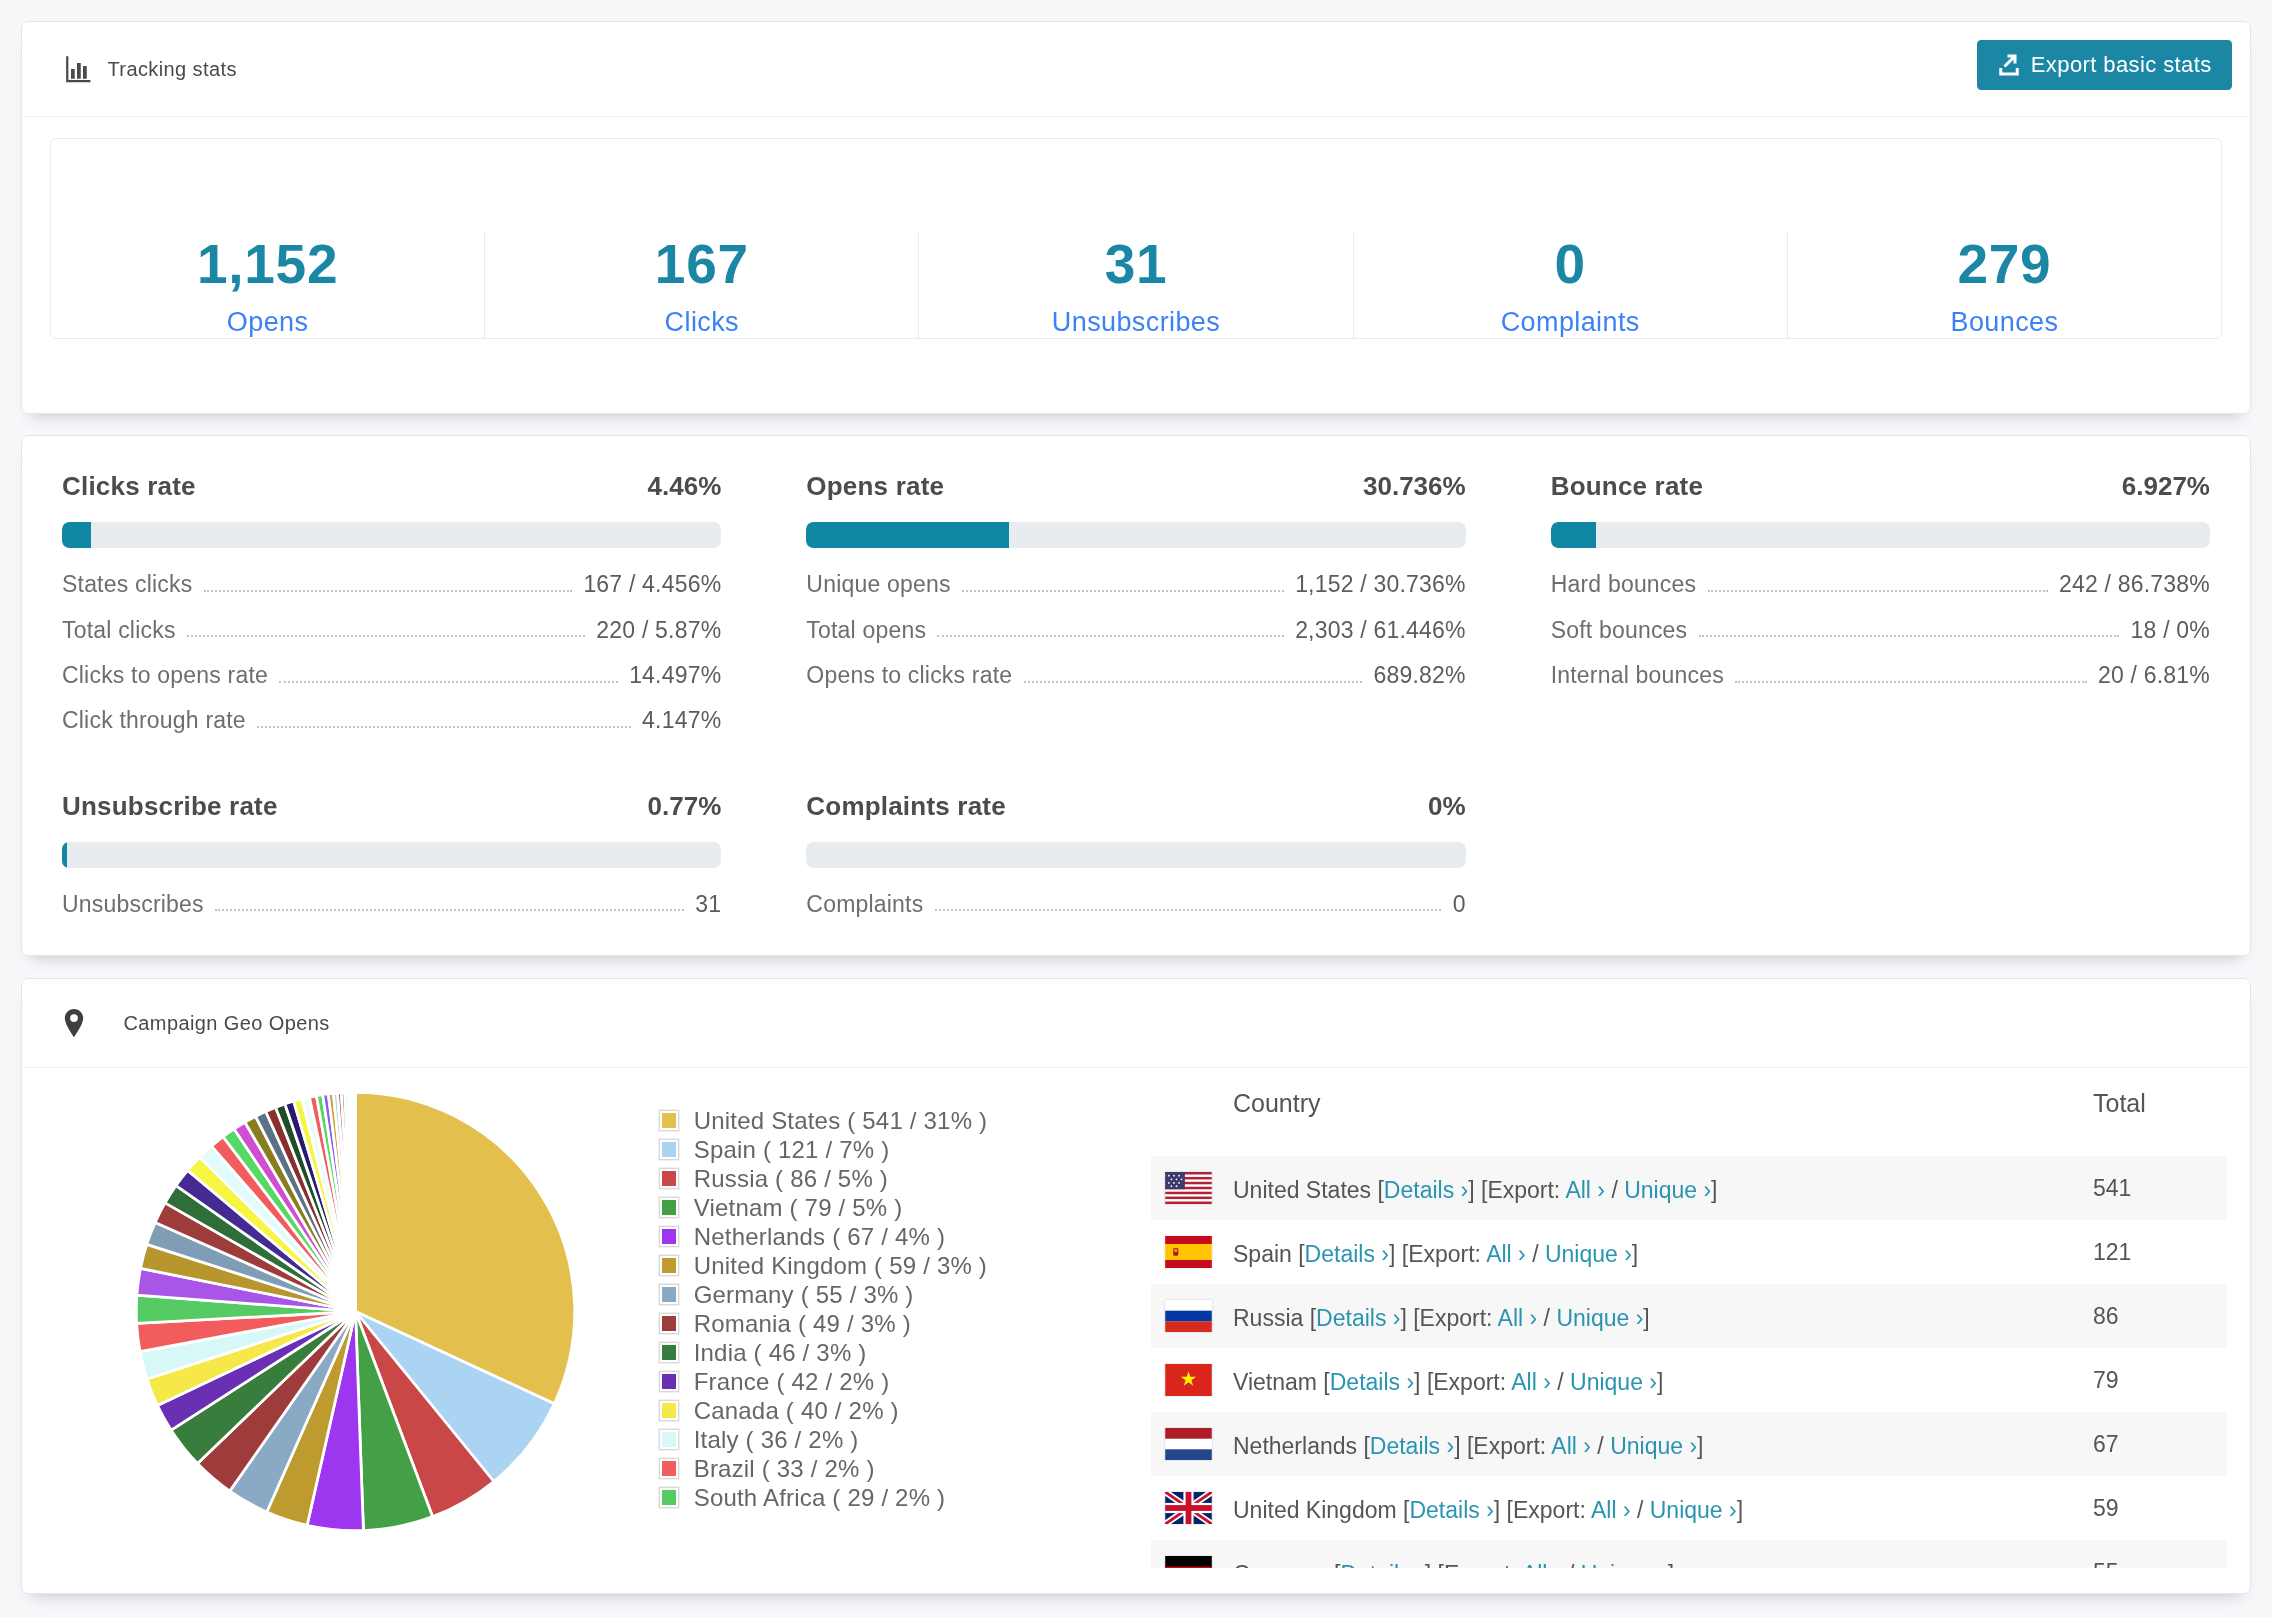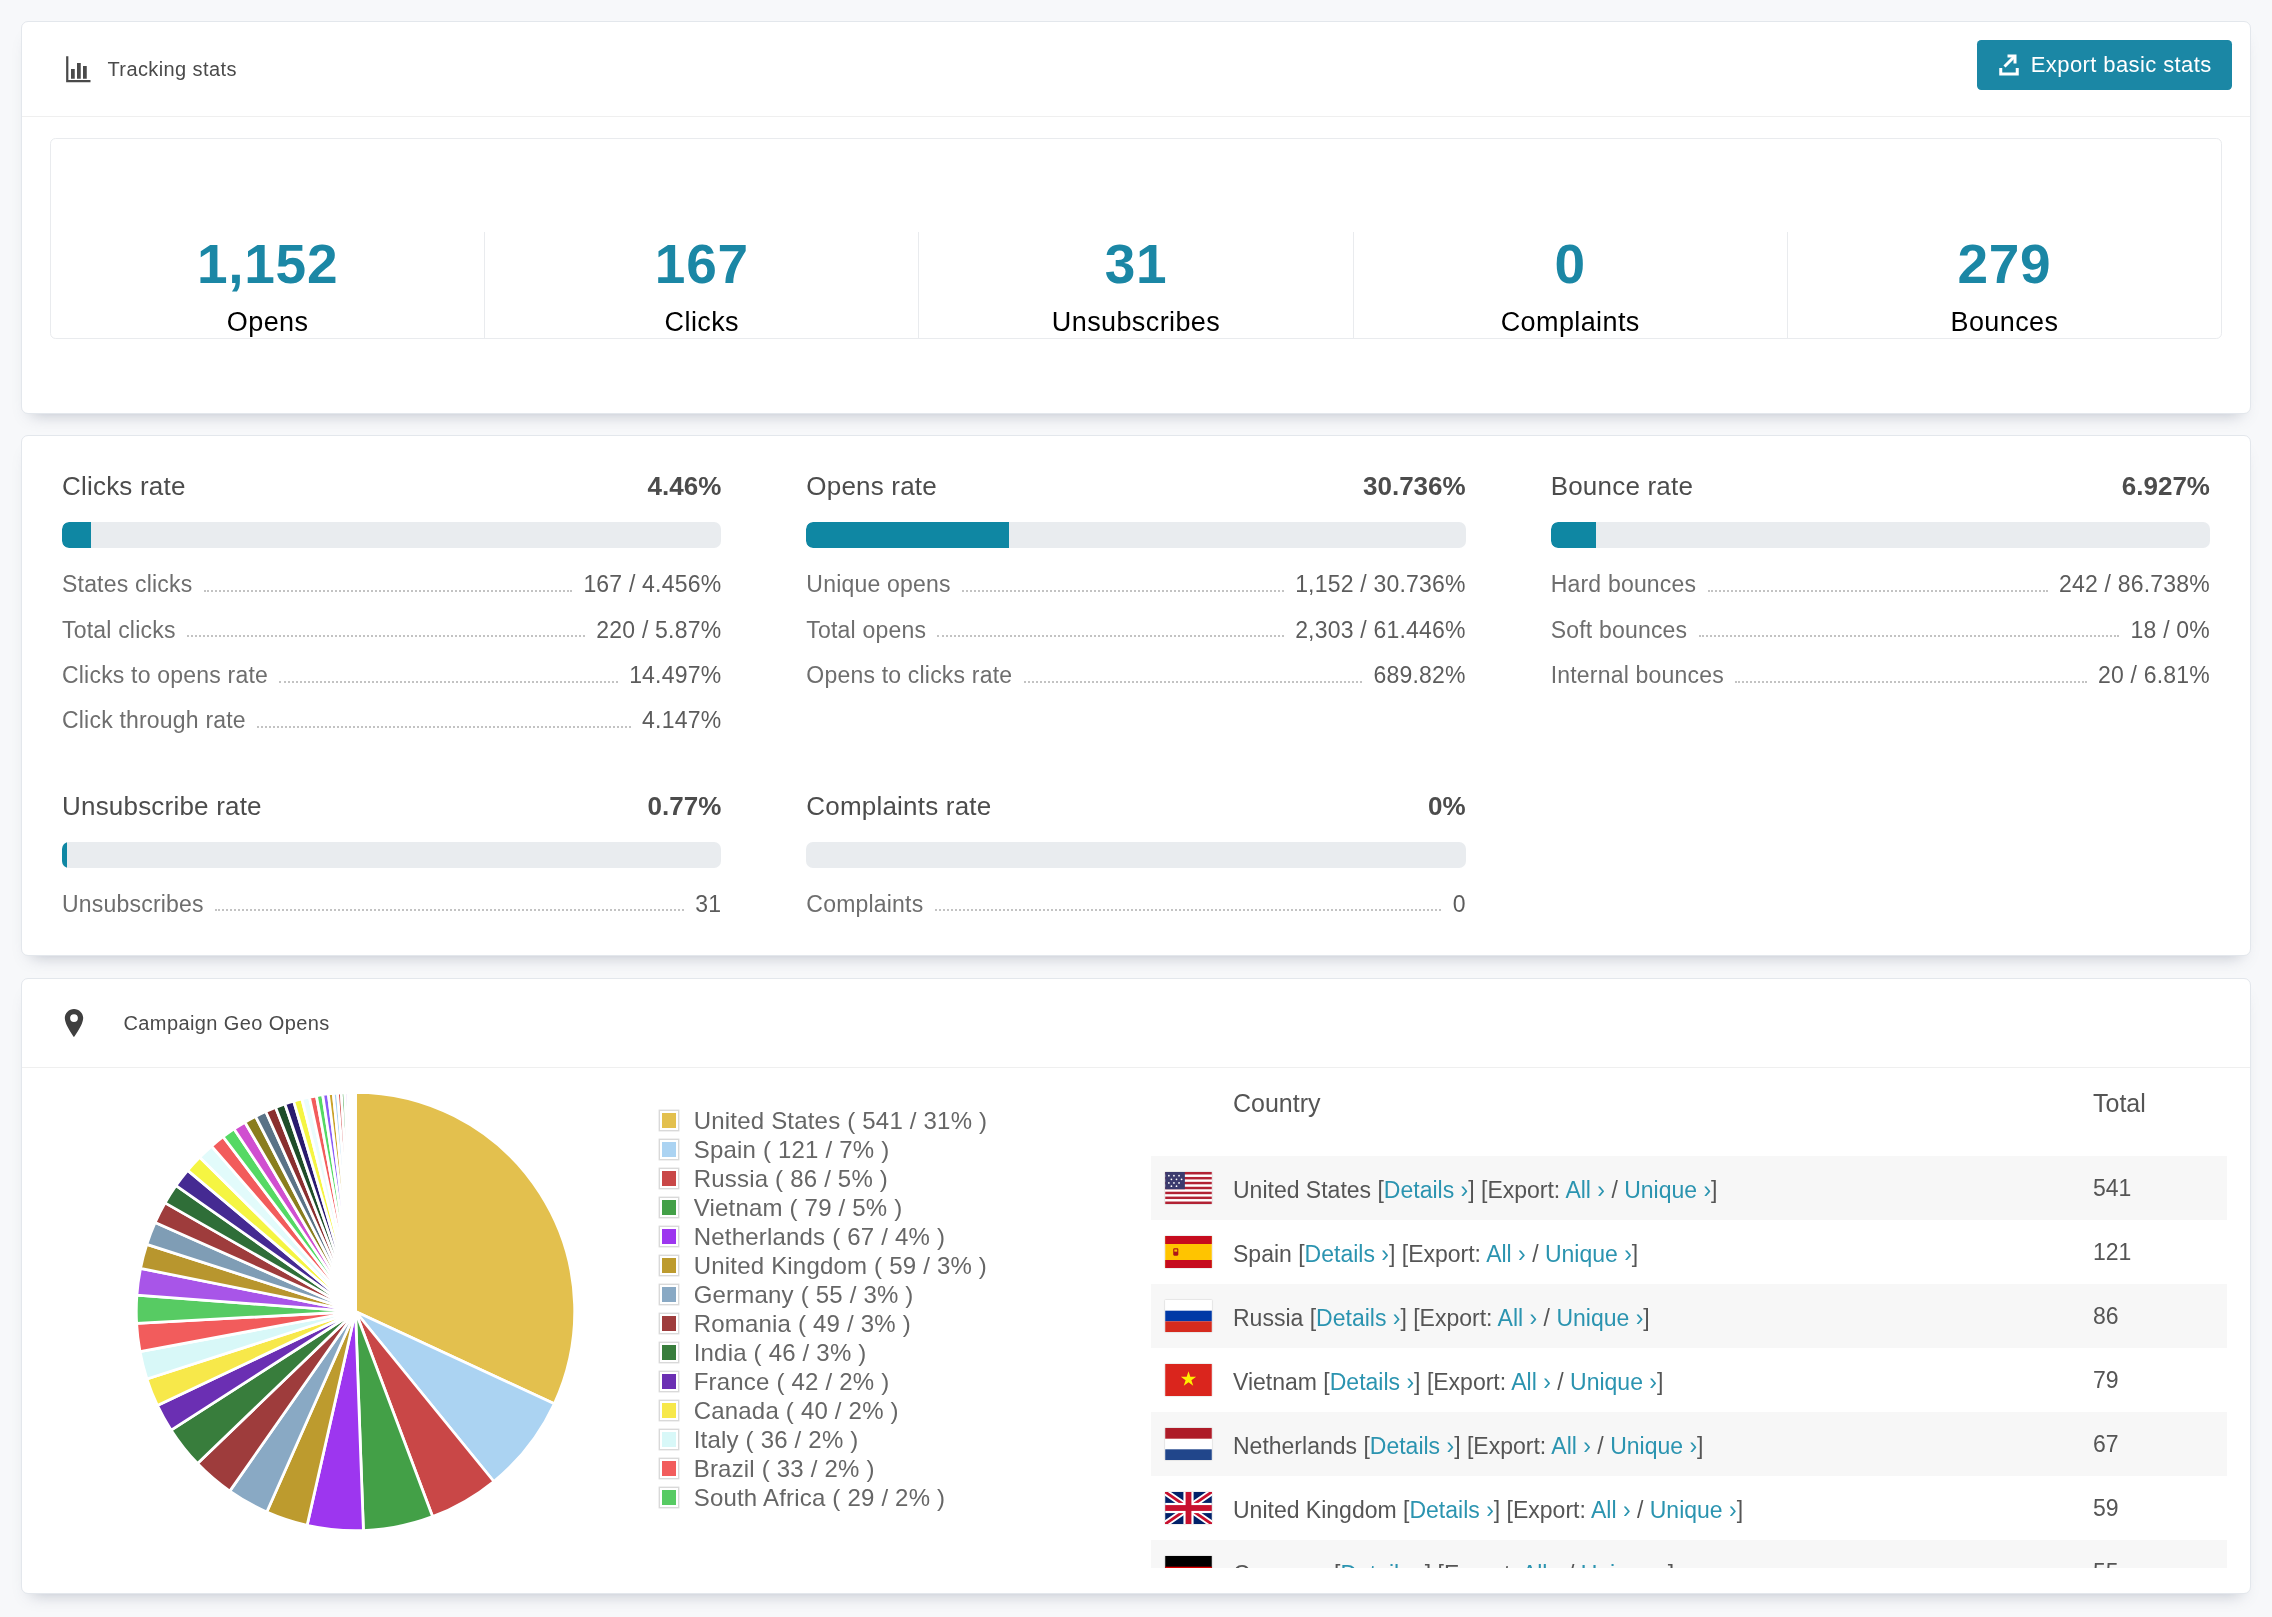--- a/index.html
+++ b/index.html
@@ -40,30 +40,30 @@
     height:201px;
     align-items:flex-end;
   }
   .stat {
     flex:1; display:flex; flex-direction:column;
     align-items:center; justify-content:center;
     border-right:1.4px solid #e9ebee;
   }
   .stat:last-child { border-right:none; }
   .stat-value { font-size:55px; font-weight:700; color:#1b87a5; letter-spacing:0.7px; }
-  .stat-label { font-size:27px; color:#000000; margin-top:11.3px; letter-spacing:0.4px; }
+  .stat-label { font-size:27px; color:#3b82f6; margin-top:11.3px; letter-spacing:0.4px; }
 
   
   .card-rates { top:435px; height:521px; padding:35px 40px 21px 40px; }
   .rates-grid {
     display:grid; grid-template-columns:repeat(3,1fr);
     column-gap:85px; row-gap:47px;
   }
   .rate-head { display:flex; justify-content:space-between; align-items:baseline; }
-  .rate-title { font-size:26px; font-weight:400; color:#4c4c4c; letter-spacing:0.2px; }
+  .rate-title { font-size:26px; font-weight:700; color:#4c4c4c; letter-spacing:0.2px; }
   .rate-value { font-size:26px; font-weight:700; color:#4c4c4c; }
   .bar {
     margin-top:20px; height:26px; border-radius:7px;
     background:#e9ecef; overflow:hidden;
   }
   .bar-fill { height:100%; background:#0f87a3; border-radius:7px 0 0 7px; }
   .rate-rows { margin-top:14px; }
   .rrow { display:flex; align-items:flex-end; padding:9.2px 0; }
   .rlabel { font-size:23px; color:#6e6e6e; white-space:nowrap; letter-spacing:0.2px; }
   .leader { flex:1; margin:0 11.3px; border-bottom:2.1px dotted #c3c3c3; margin-bottom:6.4px; min-width:28px; }

